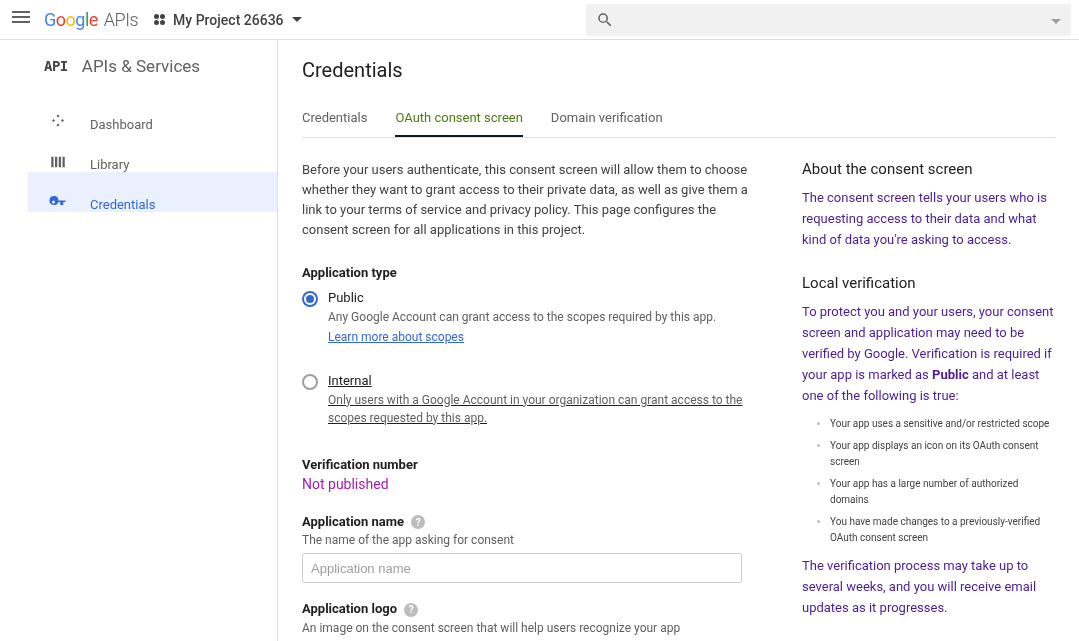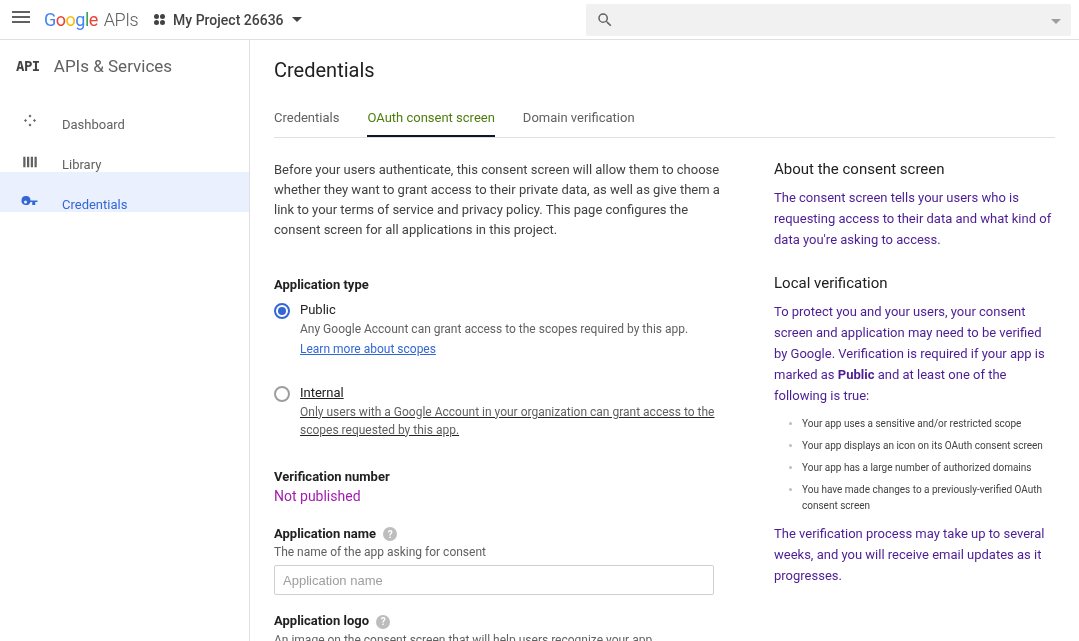--- a/index.html
+++ b/index.html
@@ -17,21 +17,21 @@
   .logo .apis { color: #616161; font-weight: 300; margin-left: 2px; }
   .project-picker { display: flex; align-items: center; margin-left: 16px; cursor: pointer; color: #424242; font-size: 14px; font-weight: 500; }
   .picker-dots { display: inline-grid; grid-template-columns: repeat(2, 5px); grid-gap: 1px; margin-right: 8px; }
   .picker-dots span { width: 5px; height: 5px; border-radius: 50%; background: #424242; }
   .caret-down { margin-left: 8px; display: inline-block; border-left: 5px solid transparent; border-right: 5px solid transparent; border-top: 5px solid #424242; }
   .searchbox { margin-left: auto; width: 485px; height: 32px; background: #f1f1f1; border-radius: 2px; display: flex; align-items: center; padding: 0 10px; }
   .searchbox svg { fill: #616161; }
   .searchbox .sdrop { margin-left: auto; }
 
   
-  .layout { display: flex; position: absolute; top: 40px; left: 0; right: 0; bottom: 0; }
+  .layout { display: flex; position: absolute; top: 40px; left: 0; right: 0; bottom: 0; padding-left: 28px; }
   .sidebar { width: 250px; border-right: 1px solid #e0e0e0; background: #fff; flex-shrink: 0; }
   .sidebar-header { display: flex; align-items: center; padding: 16px 16px; color: #616161; font-size: 17px; }
   .sidebar-header .api-logo { font-family: monospace; font-weight: bold; font-size: 14px; letter-spacing: -0.5px; margin-right: 14px; color: #424242; }
   .sidebar-item { display: flex; align-items: flex-end; height: 40px; padding: 0 20px; color: #616161; font-size: 13px; cursor: pointer; }
   .sidebar-item.active { background: #eaf0fe; color: #3367d6; }
   .sidebar-item .nav-icon { width: 20px; height: 20px; margin-right: 22px; display: flex; align-items: center; justify-content: center; }
   .sidebar-item.active svg { fill: #3367d6; }
   .sidebar-item svg { fill: #616161; }
 
   .content { flex: 1; overflow: auto; padding: 0 24px 24px 24px; }
@@ -41,21 +41,21 @@
   .tabs { border-bottom: 1px solid #e0e0e0; display: flex; gap: 28px; }
   .tab { padding: 10px 0; font-size: 13px; color: #616161; cursor: pointer; border-bottom: 2px solid transparent; }
   .tab.active { color: #4d7c0f; border-bottom: 2px solid #0f172a; }
 
   .cols { display: flex; gap: 40px; margin-top: 22px; }
   .col-left { width: 460px; }
   .col-right { flex: 1; }
 
   .intro { font-size: 13px; color: #424242; line-height: 1.55; }
 
-  .section-label { font-size: 13px; font-weight: 700; color: #212121; margin-top: 36px; margin-bottom: 4px; }
+  .section-label { font-size: 13px; font-weight: 700; color: #212121; margin-top: 24px; margin-bottom: 4px; }
   .section-label .info-icon { display: inline-flex; width: 14px; height: 14px; border-radius: 50%; background: #bdbdbd; color: #fff; font-size: 10px; align-items: center; justify-content: center; margin-left: 4px; vertical-align: middle; }
   .section-help { font-size: 12px; color: #616161; margin-bottom: 6px; }
   .section-value { font-size: 14px; color: #a21caf; }
 
   .radio-row { display: flex; align-items: flex-start; margin-top: 10px; }
   .radio-ctl { width: 16px; height: 16px; border-radius: 50%; border: 2px solid #9e9e9e; margin-right: 10px; margin-top: 1px; flex-shrink: 0; position: relative; }
   .radio-ctl.checked { border-color: #3367d6; }
   .radio-ctl.checked::after { content: ""; position: absolute; width: 8px; height: 8px; background: #3367d6; border-radius: 50%; top: 2px; left: 2px; }
   .radio-body .radio-label { font-size: 13px; color: #212121; }
   .radio-body .radio-desc { font-size: 12px; color: #616161; line-height: 1.5; margin-top: 3px; }

